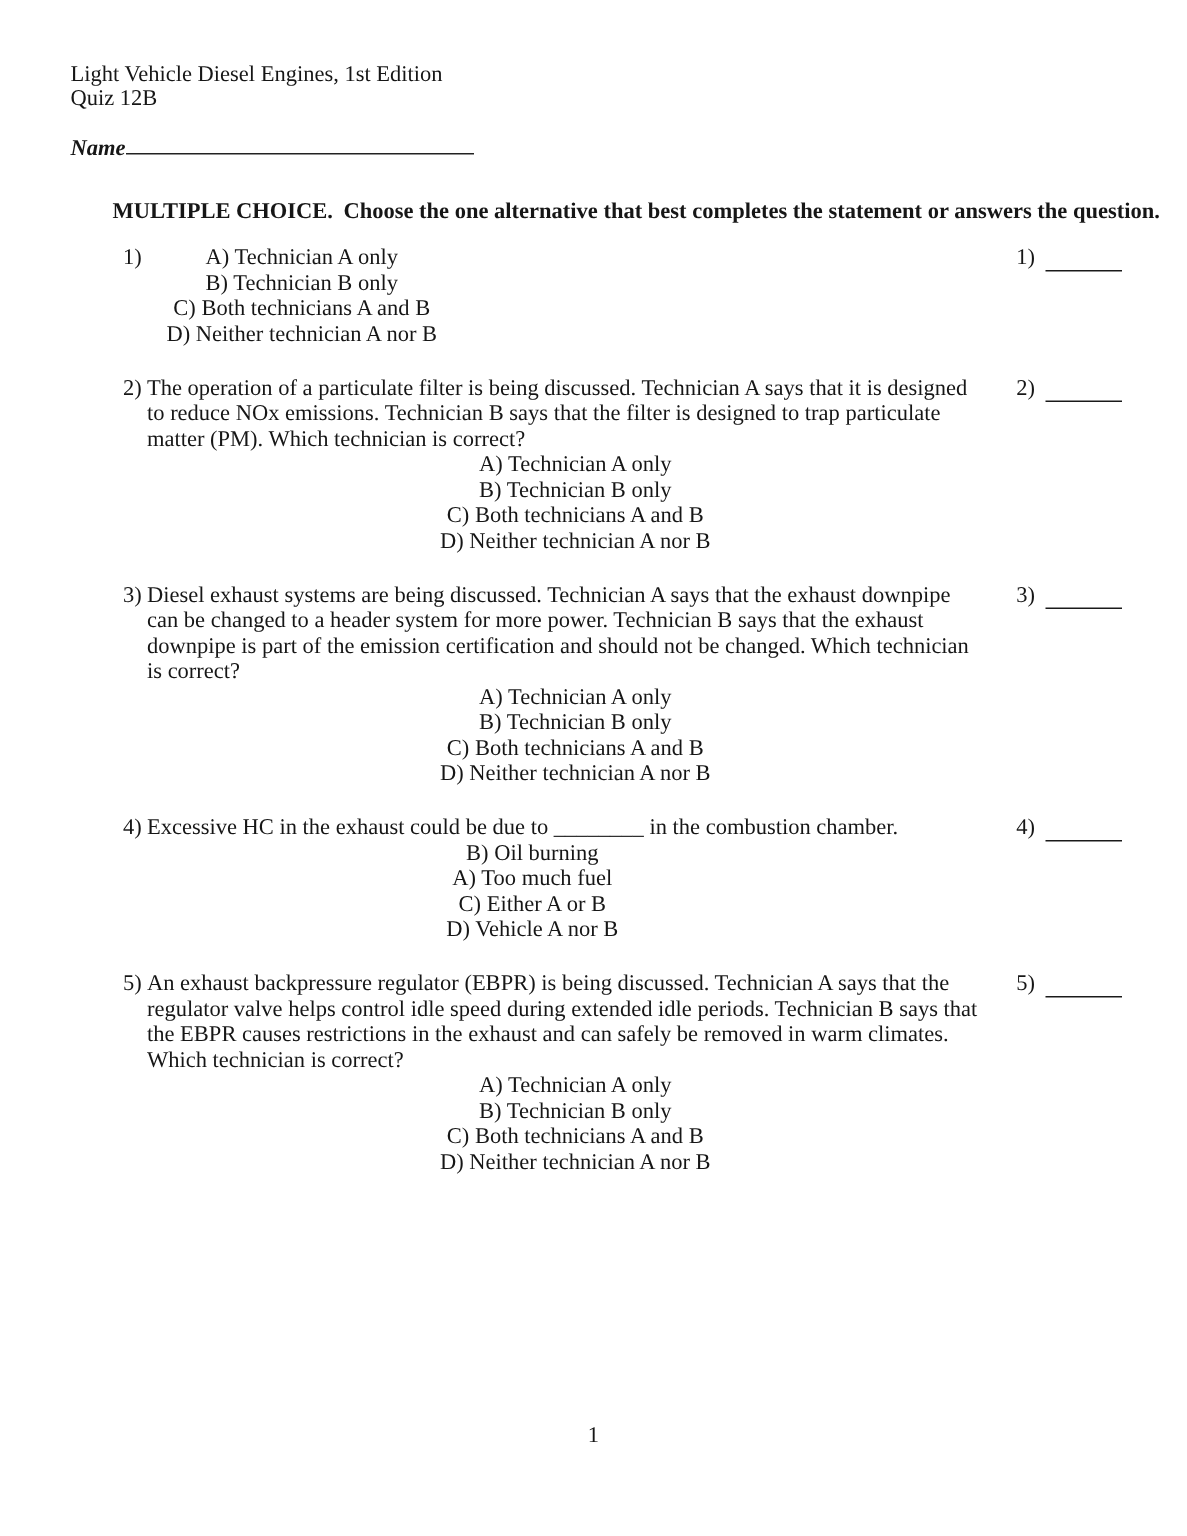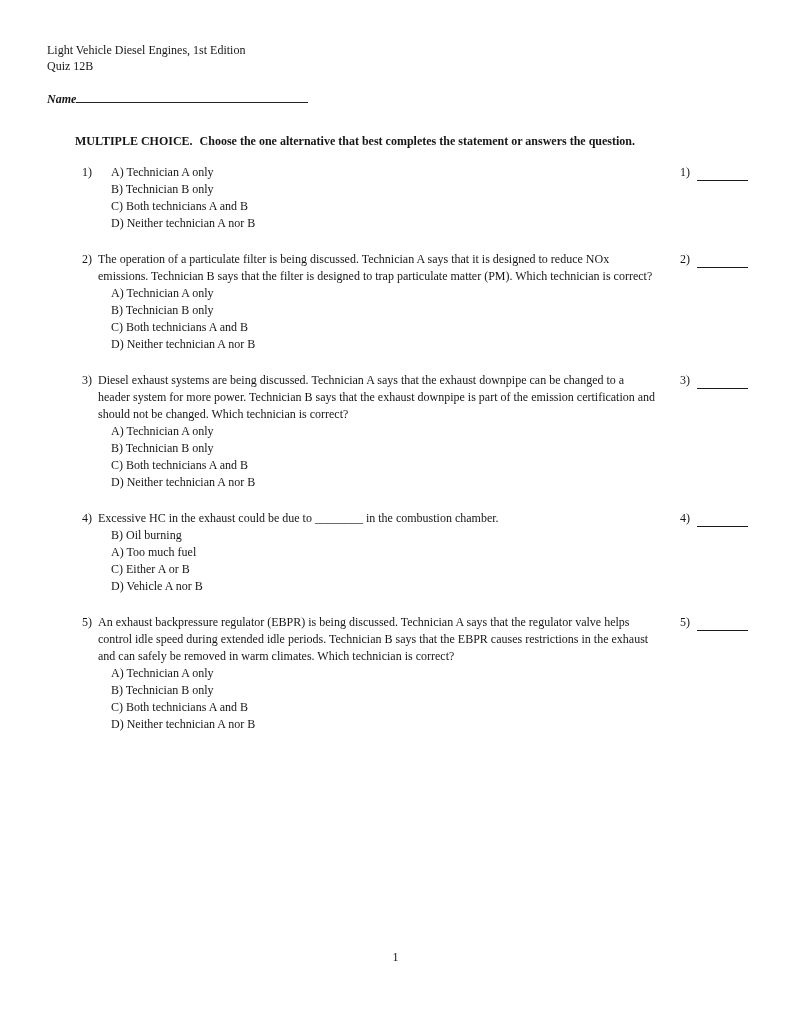--- a/index.html
+++ b/index.html
@@ -4,21 +4,21 @@
 <style>
   * { margin: 0; padding: 0; box-sizing: border-box; }
   html, body { background: #ffffff; }
   .page {
     position: relative;
     width: 791px;
     height: 1024px;
     margin: 0 auto;
     background: #ffffff;
     font-family: "Liberation Serif", serif;
-    font-size: 12px;
+    font-size: 15px;
     line-height: 17px;
     color: #161616;
     padding: 42px 43px 0 47px;
     overflow: hidden;
   }
   .doc-header { line-height: 16px; }
   .name-row { margin-top: 16px; height: 17px; white-space: nowrap; }
   .name-label { font-weight: bold; font-style: italic; }
   .name-line {
     display: inline-block;
@@ -27,21 +27,21 @@
     border-bottom: 1.4px solid #222;
     vertical-align: baseline;
   }
   .mc-heading { margin-top: 26px; font-weight: bold; white-space: nowrap; margin-left: 28px; }
   .mc-heading .instruction { margin-left: 7px; }
   .questions { margin-top: 14px; }
   .question { display: flex; margin-bottom: 19px; }
   .q-left { flex: 1 1 auto; display: flex; padding-left: 35px; min-width: 0; }
   .q-num { flex: 0 0 16px; width: 16px; }
   .q-body { max-width: 558px; }
-  .choices { margin-left: 13px; list-style: none; }
+  .choices { margin-left: 13px; list-style: none; text-align: center; }
   .q-ans {
     flex: 0 0 88px;
     display: flex;
     justify-content: flex-end;
     align-items: flex-start;
     gap: 7px;
   }
   .a-blank {
     display: inline-block;
     width: 51px;

